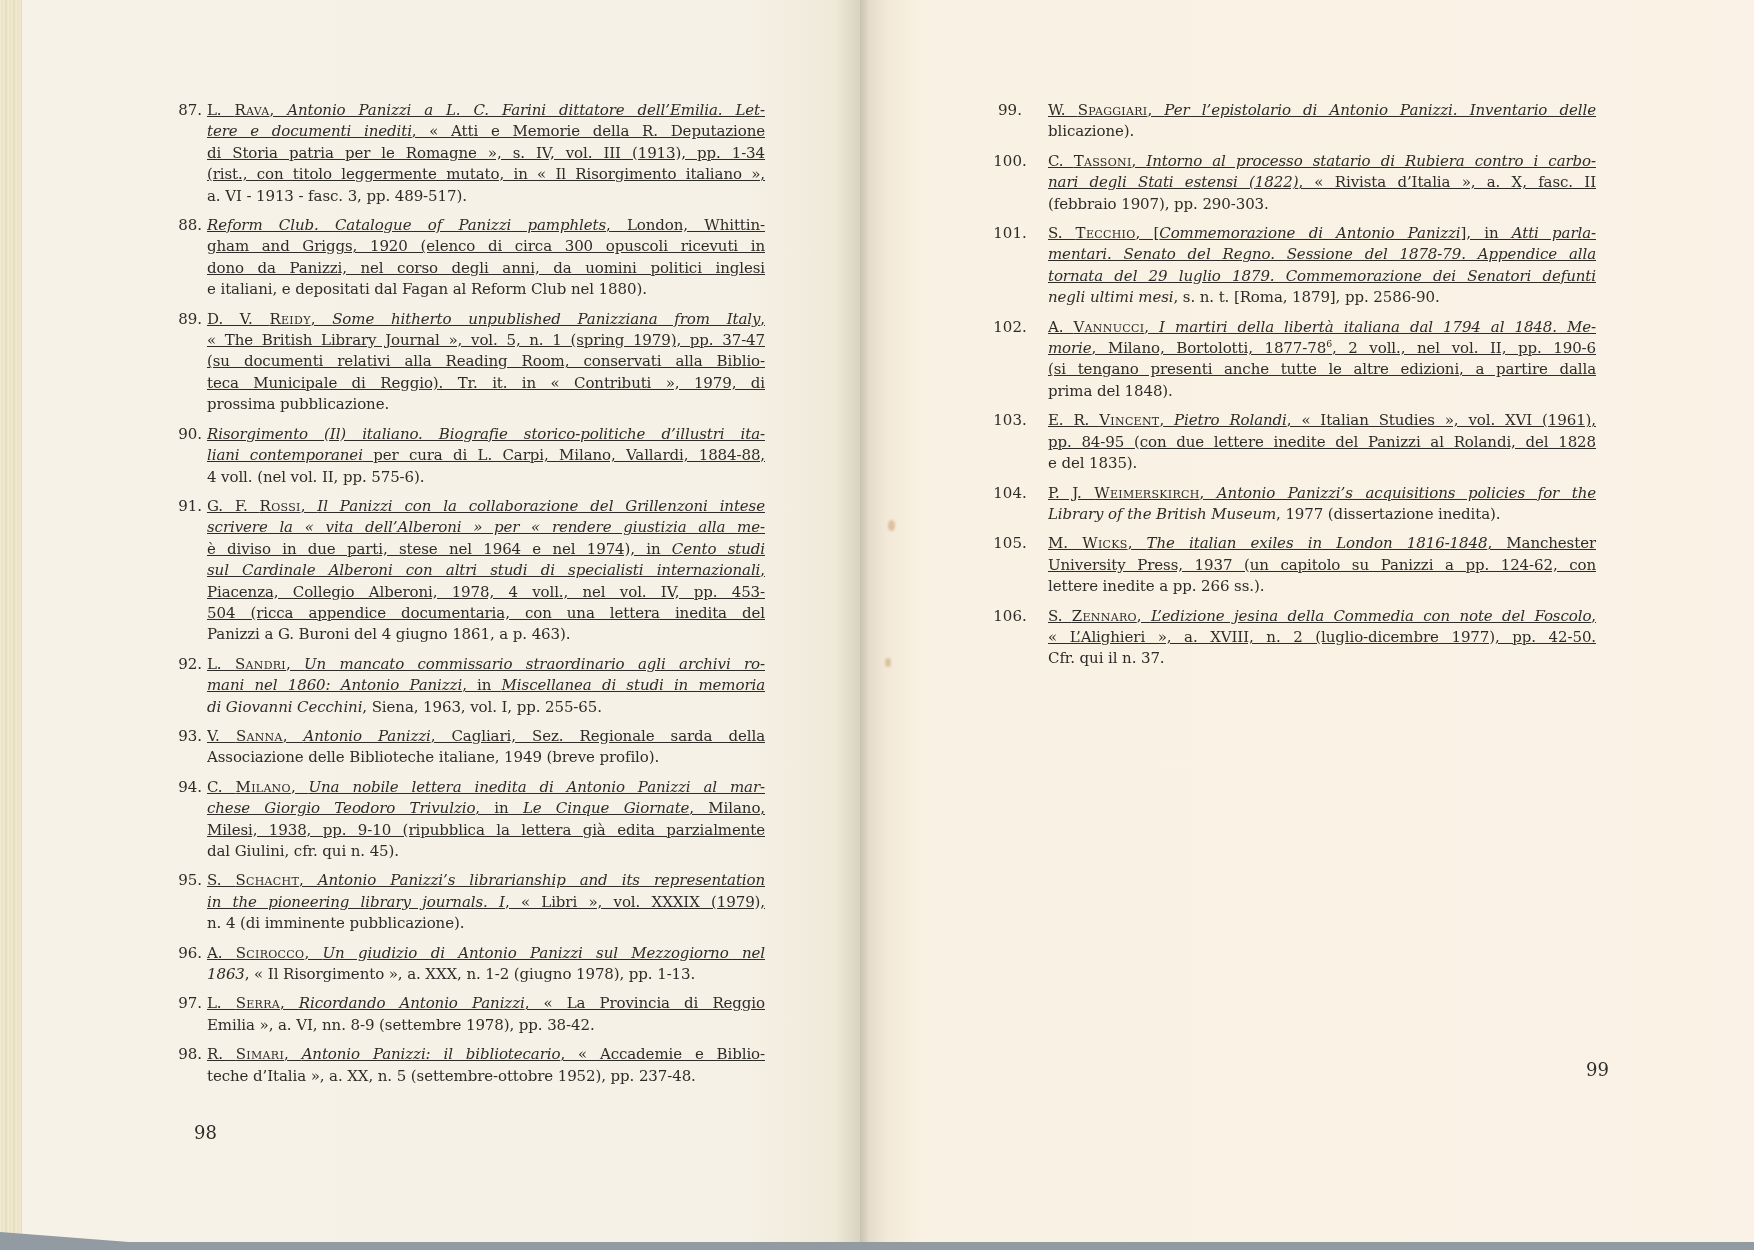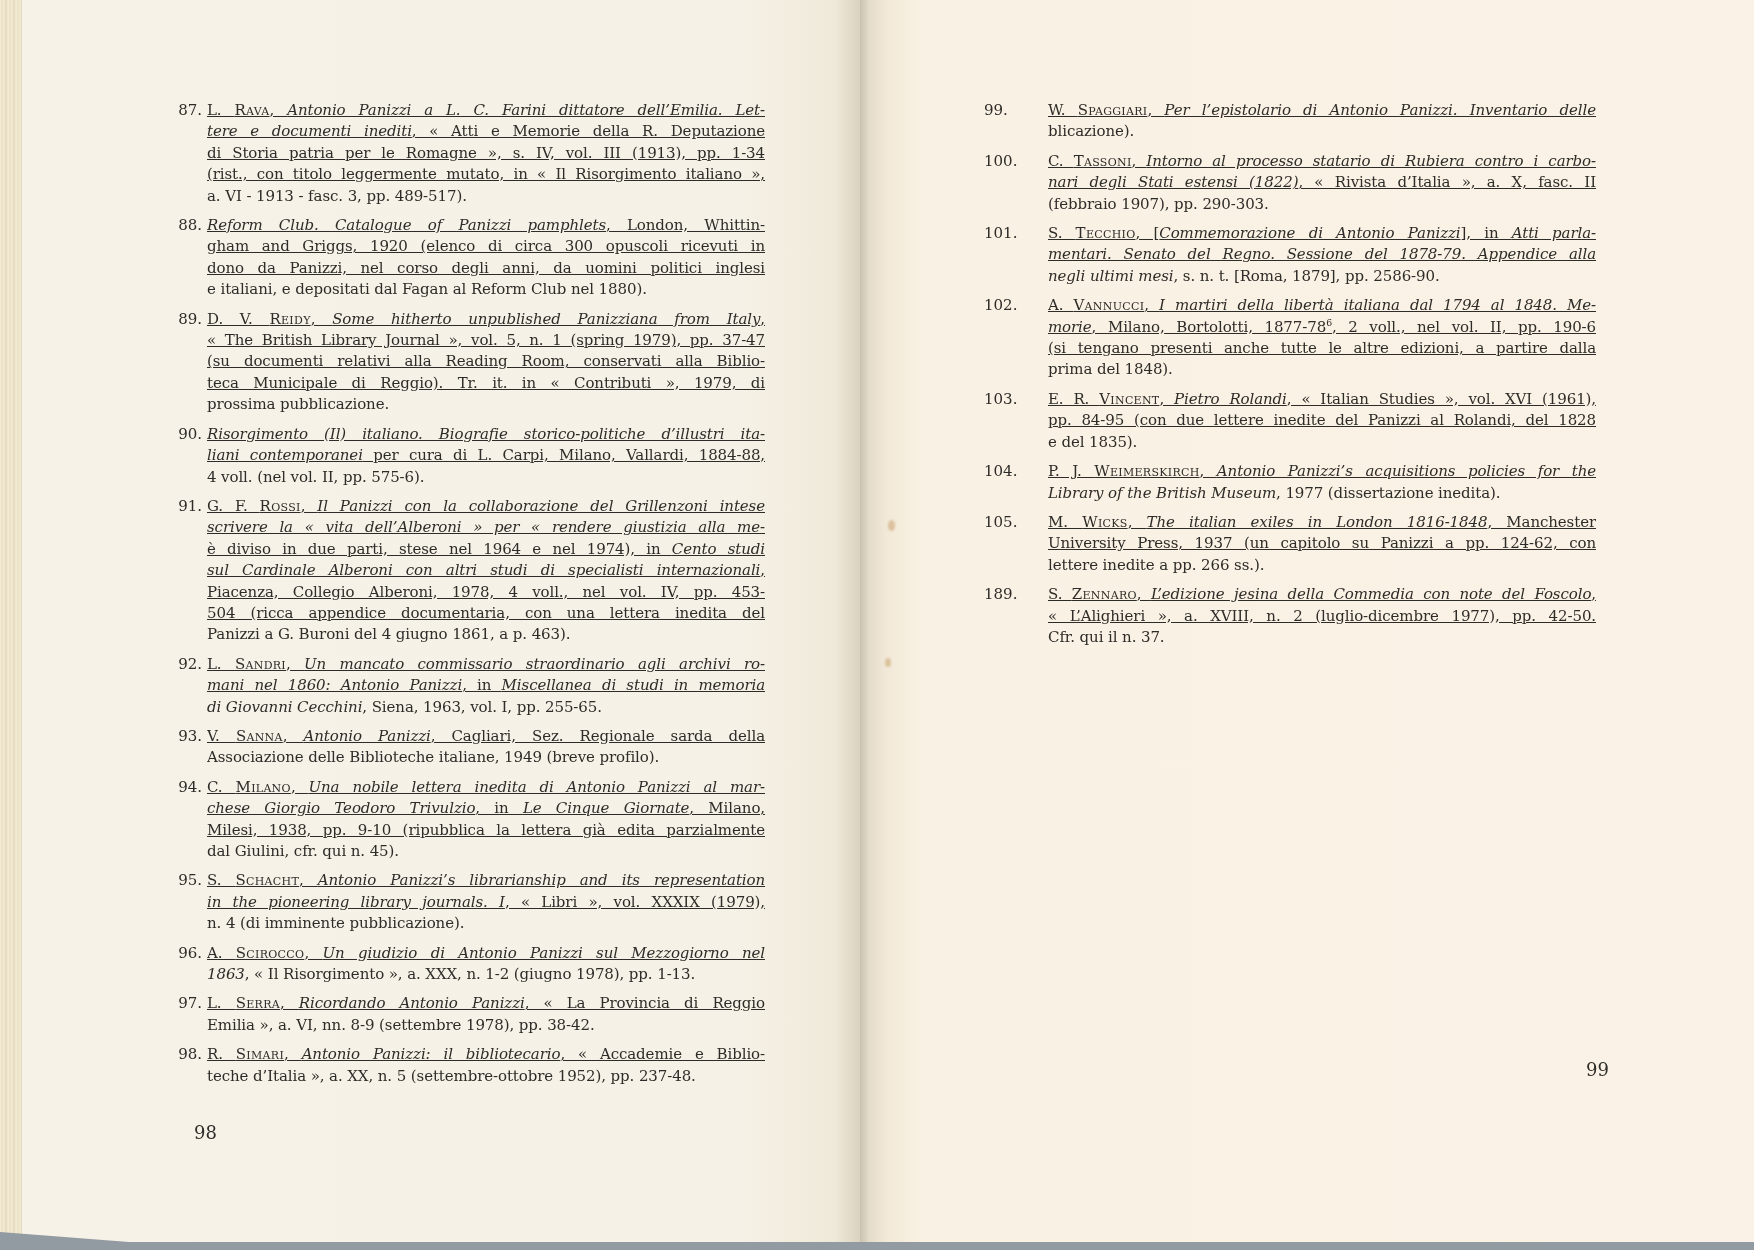--- a/index.html
+++ b/index.html
@@ -25,21 +25,21 @@
     left:860px;width:894px;
     background:linear-gradient(90deg,#c8c2b1 0%,#e4dbca 1%,#f2e9d8 3%,#f9f1e3 7%,#faf2e6 100%);
   }
   .entries{position:absolute;font-size:15px;line-height:21.4px;}
   .entries-left{left:146px;top:100px;width:600px;}
   .entries-right{left:124px;top:100px;width:615px;}
   .entry{display:flex;margin-bottom:8px;}
   .num{flex:none;}
   .entries-left .num{width:34px;text-align:right;}
   .entries-left .body{flex:none;width:558px;margin-left:5px;}
-  .entries-right .num{width:52px;text-align:left;}
+  .entries-right .num{width:52px;text-align:center;}
   .entries-right .body{flex:none;width:548px;margin-left:12px;}
   .line{max-height:22px;overflow:hidden;letter-spacing:-0.1px;}
   .jl{text-align:justify;text-align-last:justify;text-decoration:underline;}
   .last{text-align:left;}
   .it{font-style:italic;}
   .sc{font-variant:small-caps;letter-spacing:0.3px;}
   .sup{vertical-align:super;font-size:0.62em;line-height:0;}
   .page-number{position:absolute;font-size:18px;}
   .pn-left{left:172px;top:1122px;}
   .pn-right{left:719px;top:1059px;margin-left:7px;}
@@ -182,20 +182,21 @@
             <div class="line jl"><span>C. </span><span class="sc">Tassoni</span><span>, </span><span class="it">Intorno al processo statario di Rubiera contro i carbo-</span></div>
             <div class="line jl"><span class="it">nari degli Stati estensi (1822)</span><span>, « Rivista d’Italia », a. X, fasc. II</span></div>
             <div class="line last"><span>(febbraio 1907), pp. 290-303.</span></div>
           </div>
         </div>
         <div class="entry">
           <div class="num">101.</div>
           <div class="body">
             <div class="line jl"><span>S. </span><span class="sc">Tecchio</span><span>, [</span><span class="it">Commemorazione di Antonio Panizzi</span><span>], in </span><span class="it">Atti parla-</span></div>
             <div class="line jl"><span class="it">mentari. Senato del Regno. Sessione del 1878-79. Appendice alla</span></div>
+            <div class="line jl"><span class="it">tornata del 29 luglio 1879. Commemorazione dei Senatori defunti</span></div>
             <div class="line last"><span class="it">negli ultimi mesi</span><span>, s. n. t. [Roma, 1879], pp. 2586-90.</span></div>
           </div>
         </div>
         <div class="entry">
           <div class="num">102.</div>
           <div class="body">
             <div class="line jl"><span>A. </span><span class="sc">Vannucci</span><span>, </span><span class="it">I martiri della libertà italiana dal 1794 al 1848. Me-</span></div>
             <div class="line jl"><span class="it">morie</span><span>, Milano, Bortolotti, 1877-78</span><span class="sup">6</span><span>, 2 voll., nel vol. II, pp. 190-6</span></div>
             <div class="line jl"><span>(si tengano presenti anche tutte le altre edizioni, a partire dalla</span></div>
             <div class="line last"><span>prima del 1848).</span></div>
@@ -218,21 +219,21 @@
         </div>
         <div class="entry">
           <div class="num">105.</div>
           <div class="body">
             <div class="line jl"><span>M. </span><span class="sc">Wicks</span><span>, </span><span class="it">The italian exiles in London 1816-1848</span><span>, Manchester</span></div>
             <div class="line jl"><span>University Press, 1937 (un capitolo su Panizzi a pp. 124-62, con</span></div>
             <div class="line last"><span>lettere inedite a pp. 266 ss.).</span></div>
           </div>
         </div>
         <div class="entry">
-          <div class="num">189.</div>
+          <div class="num">106.</div>
           <div class="body">
             <div class="line jl"><span>S. </span><span class="sc">Zennaro</span><span>, </span><span class="it">L’edizione jesina della Commedia con note del Foscolo</span><span>,</span></div>
             <div class="line jl"><span>« L’Alighieri », a. XVIII, n. 2 (luglio-dicembre 1977), pp. 42-50.</span></div>
             <div class="line last"><span>Cfr. qui il n. 37.</span></div>
           </div>
         </div>
       </div>
     <div class="page-number pn-right">99</div>
   </div>
 

